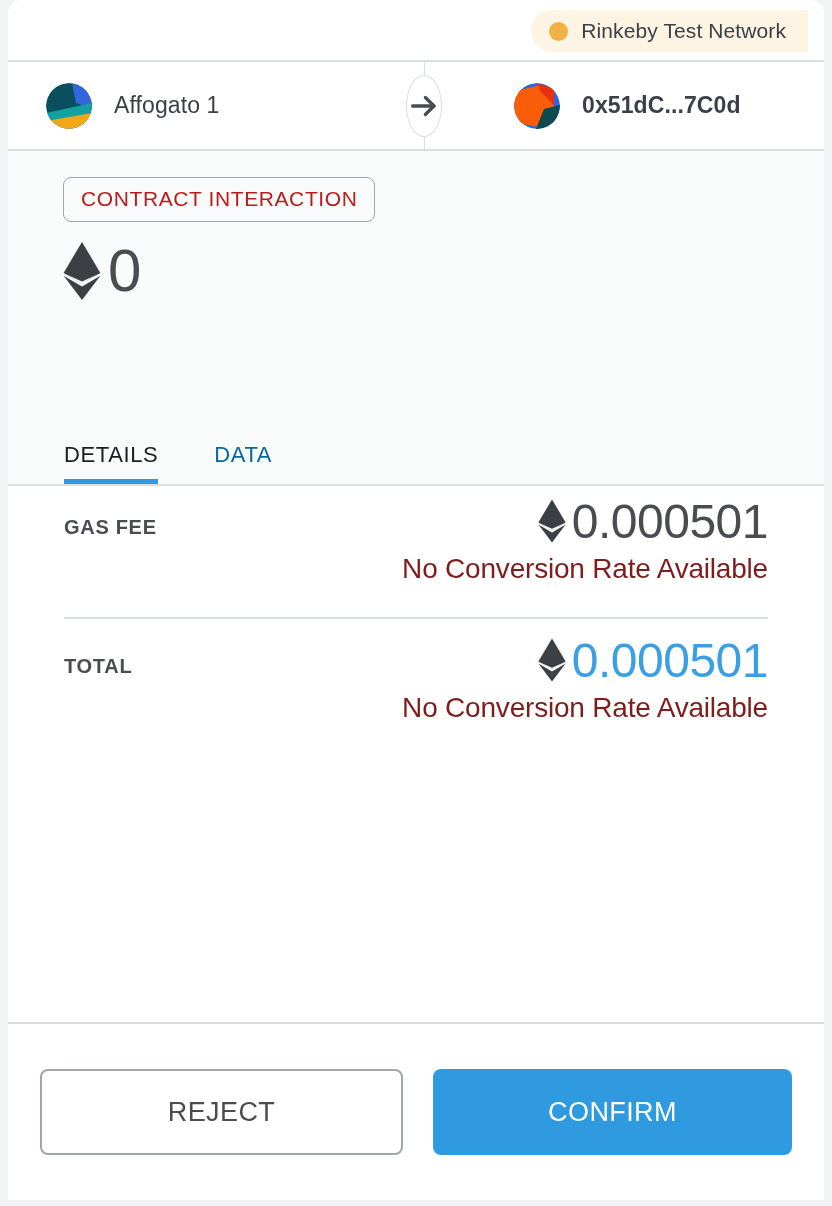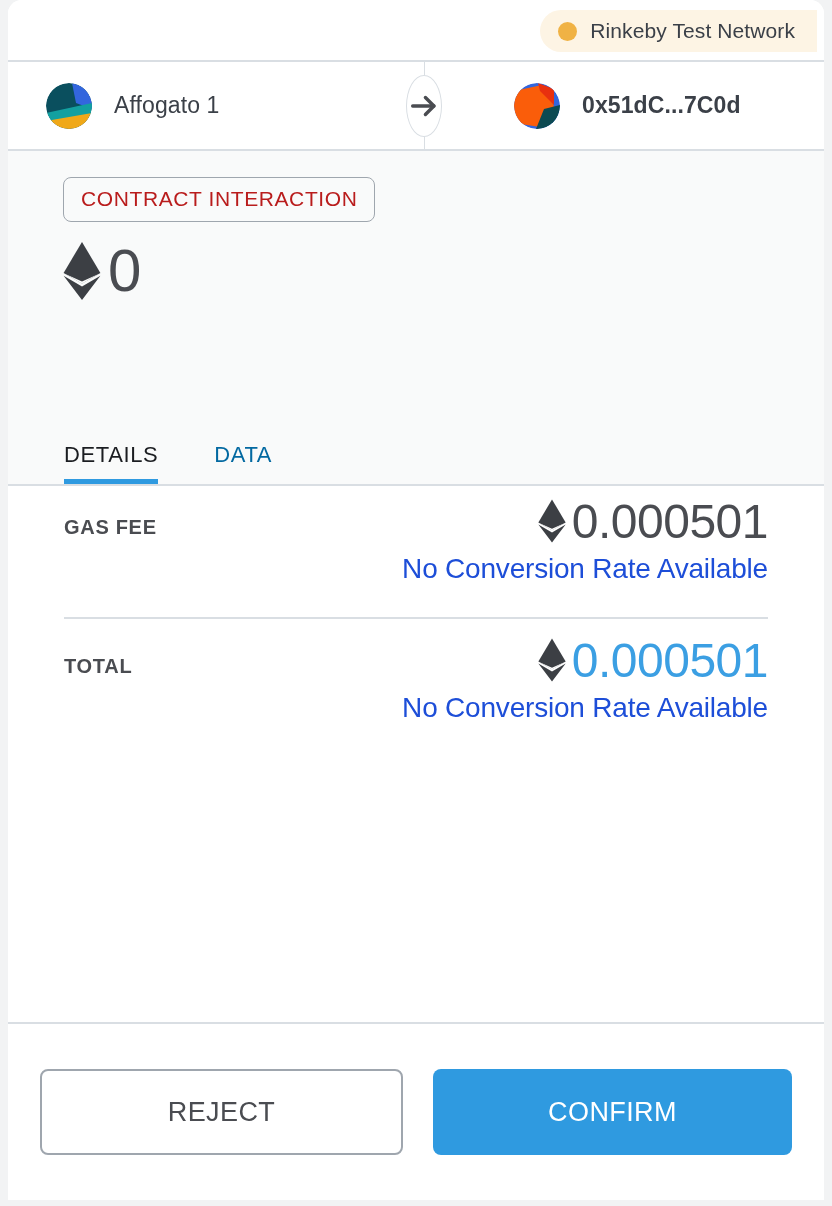--- a/index.html
+++ b/index.html
@@ -36,21 +36,21 @@
   
   .network-bar {
     position: relative;
     height: 62px;
     flex: 0 0 62px;
     background: #ffffff;
     border-bottom: 2px solid #d9dee3;
   }
   .network-pill {
     position: absolute;
-    right: 7px;
+    right: 16px;
     top: 10px;
     height: 42px;
     padding: 0 22px 0 18px;
     background: #fdf4e4;
     border-radius: 22px 0 0 22px;
     display: flex;
     align-items: center;
     gap: 13px;
   }
   .network-dot {
@@ -242,21 +242,21 @@
     line-height: 1;
   }
   .big-value .num {
     font-size: 48px;
     color: #4a4c51;
     letter-spacing: -.5px;
   }
   .big-value.blue .num { color: #3b9fe3; }
   .sub-note {
     font-size: 28px;
-    color: #1d4ed8;
+    color: #7f1d1d;
     margin-top: 7px;
     letter-spacing: -.2px;
   }
 
   .divider {
     height: 2px;
     background: #d9dee3;
     margin: 32px 0 0 0;
   }
   .total-block { padding-top: 18px; gap: 24px; }

